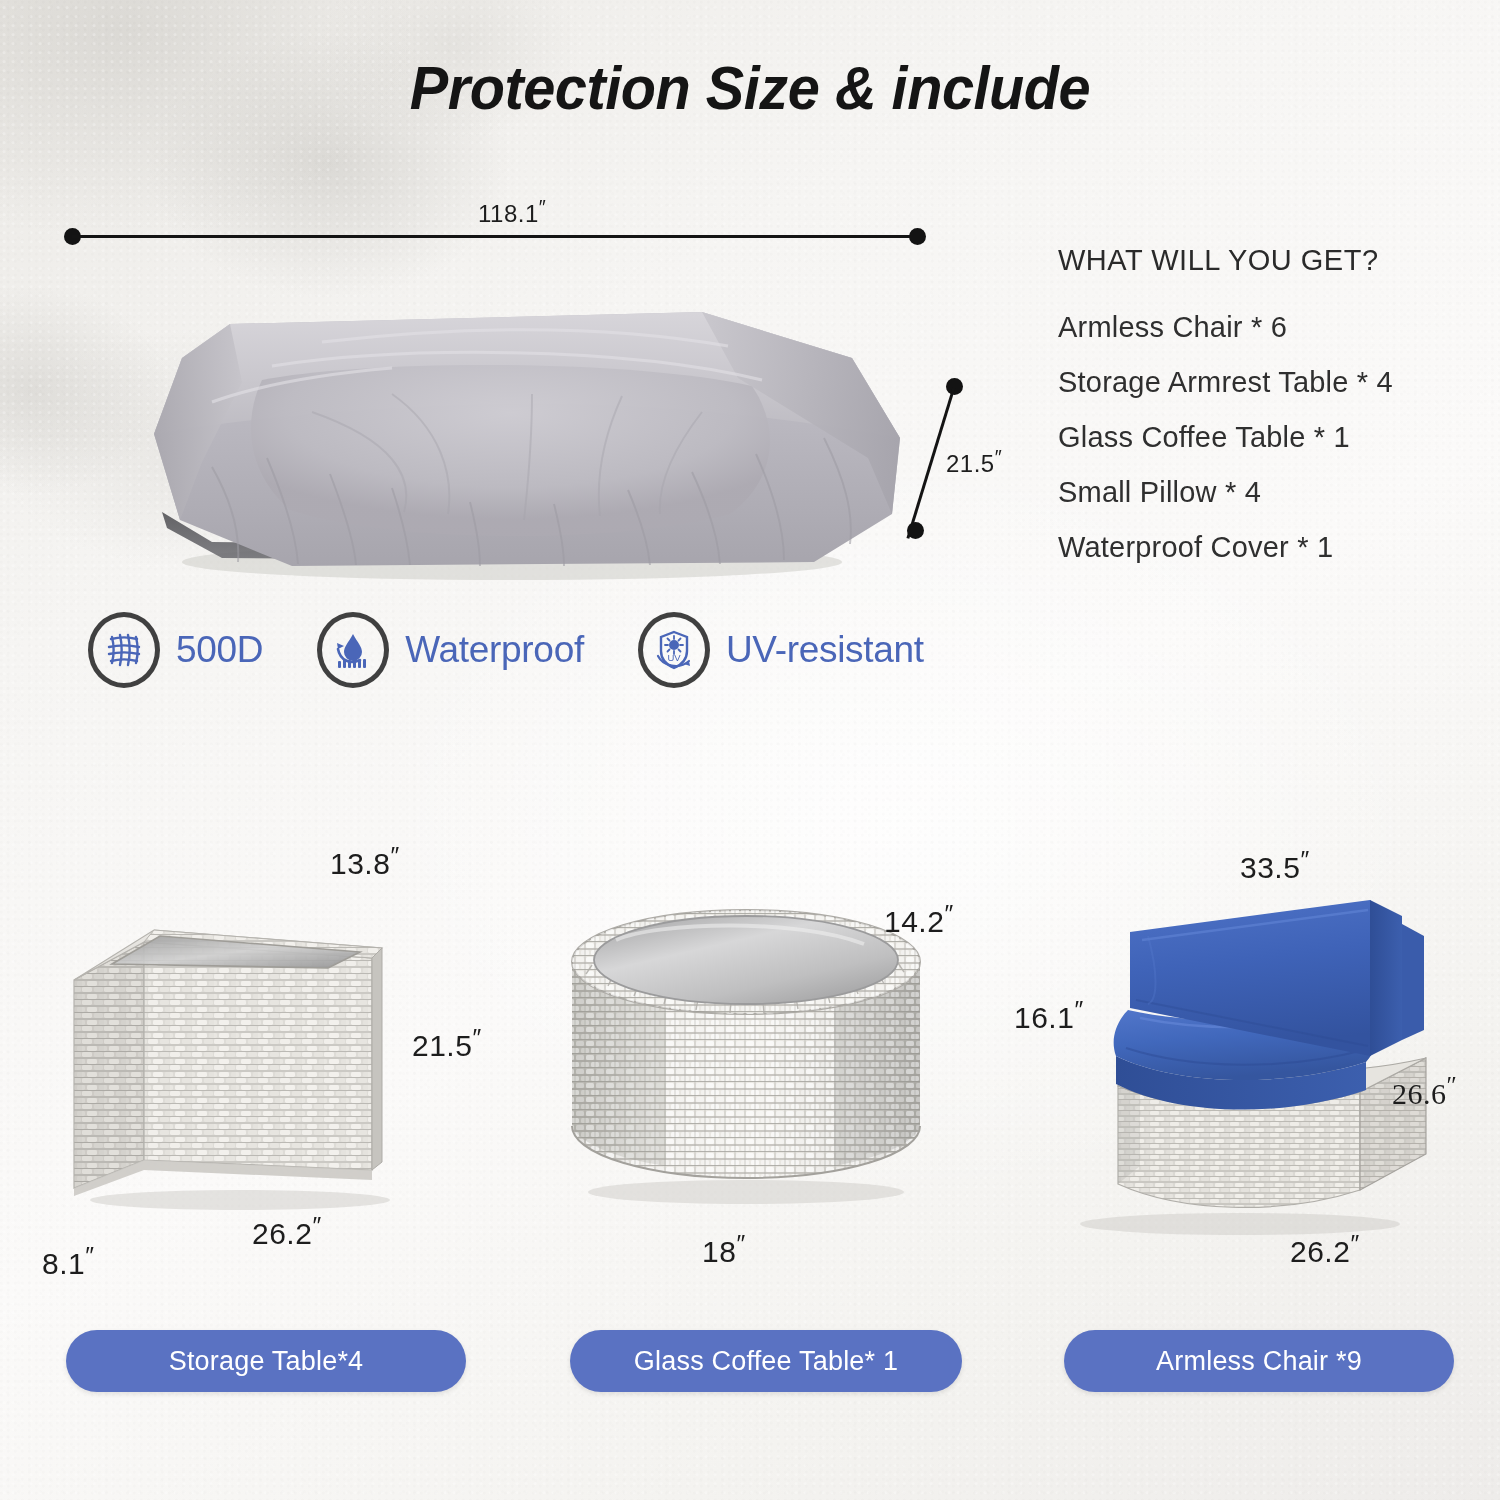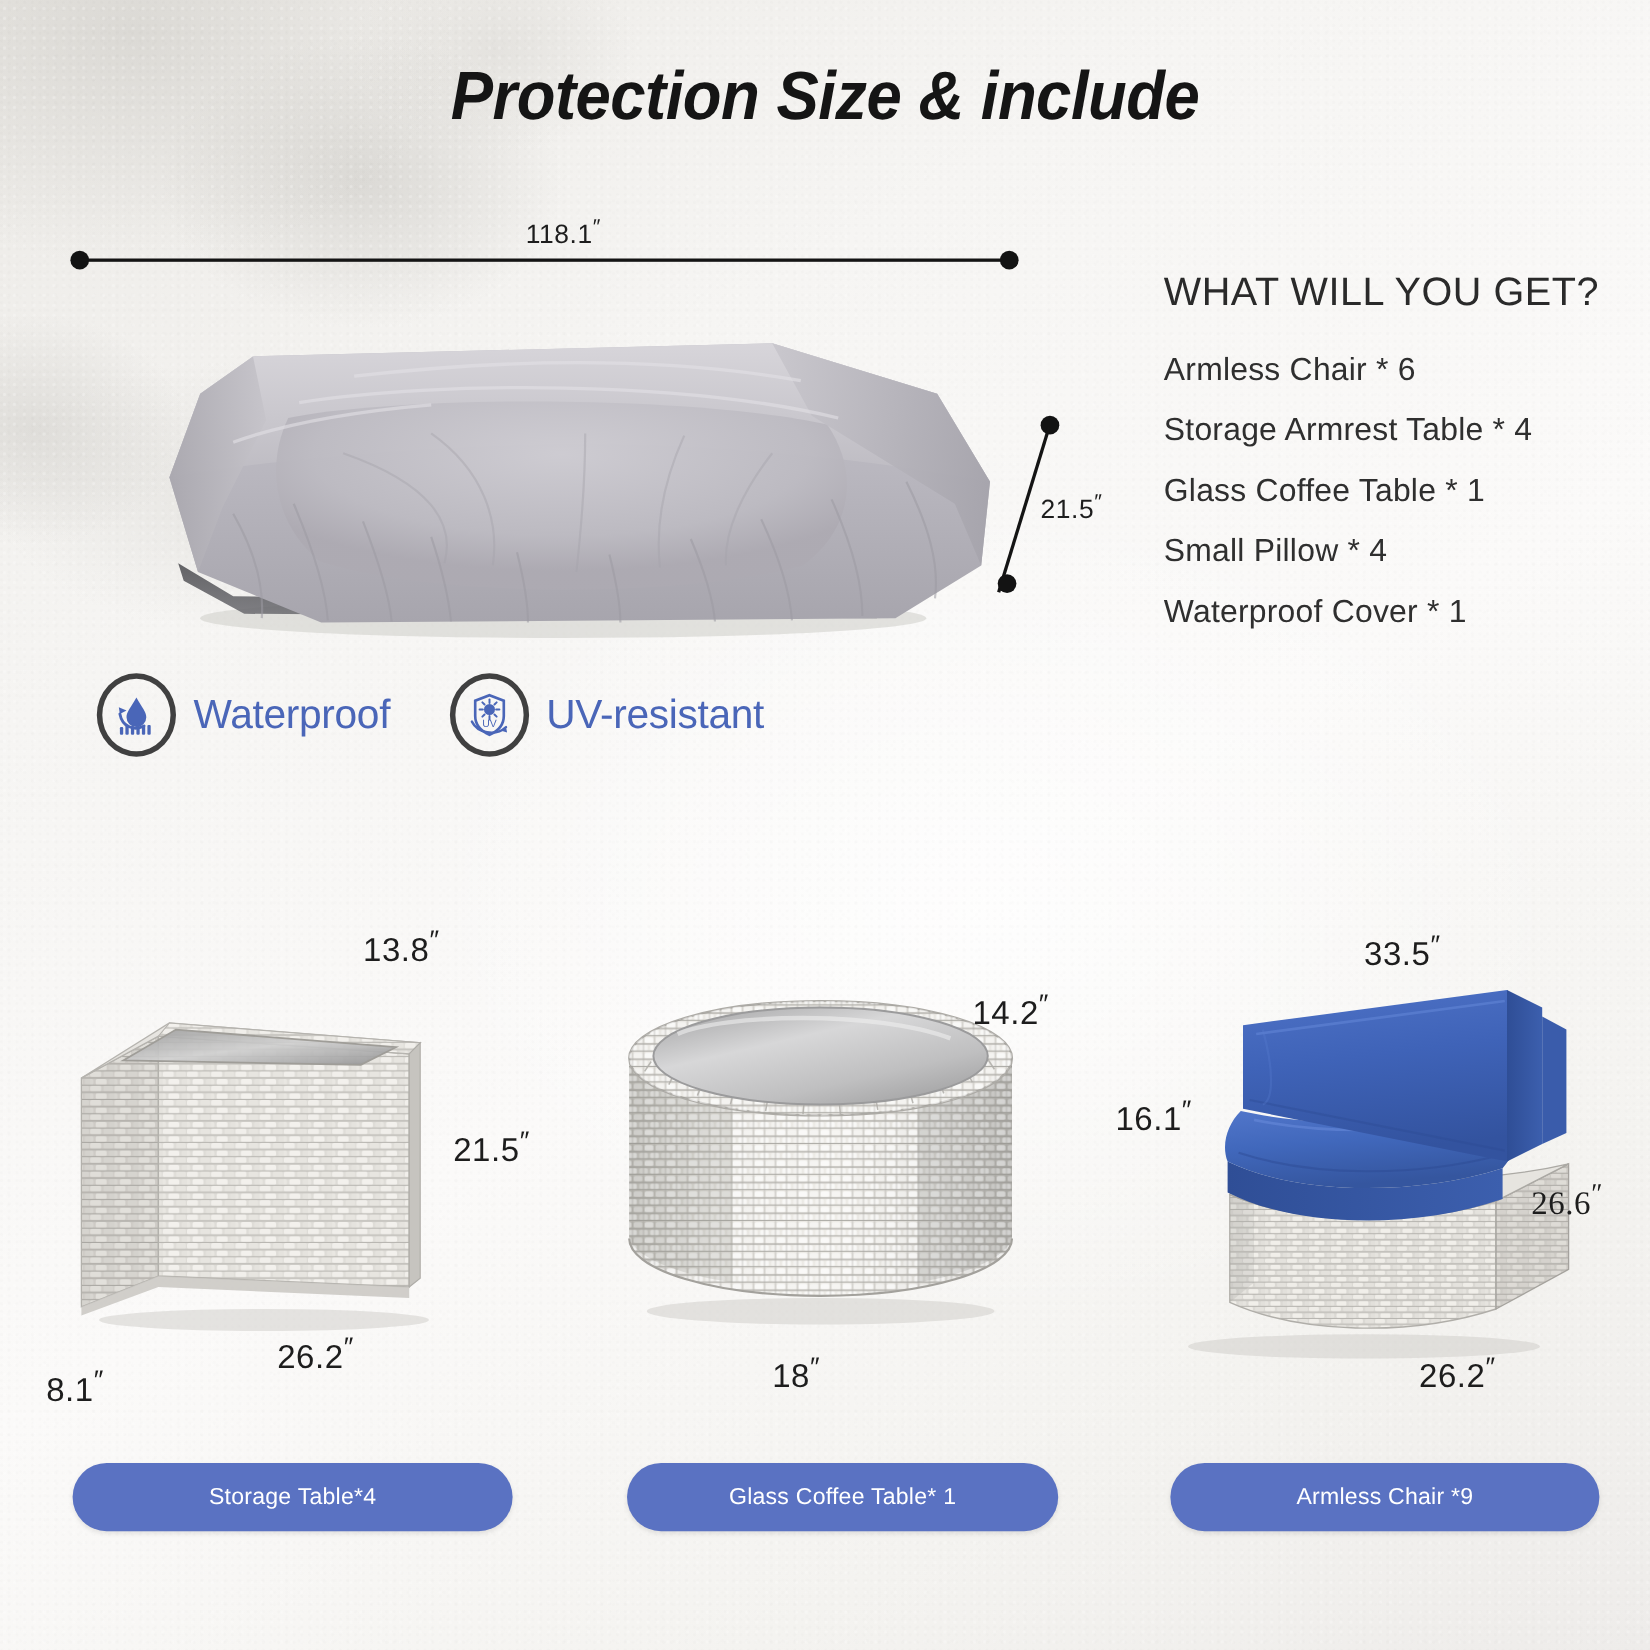--- a/index.html
+++ b/index.html
@@ -41,21 +41,21 @@
     font-family:"Liberation Sans", sans-serif;
     font-weight:bold; font-style:italic;
     font-size:62px; letter-spacing:-.5px;
     color:#151515;
     transform:scaleX(.93);
   }
 
   
   #right-panel{ position:absolute; left:1058px; top:244px; width:420px; }
   #right-heading{
-    font-size:36px; color:#2a2a2a; letter-spacing:.5px;
+    font-size:29px; color:#2a2a2a; letter-spacing:.5px;
     font-weight:400; margin-bottom:36px;
   }
   .get-item{
     font-size:29px; color:#2f2f2f; line-height:1.0;
     margin-bottom:26px; letter-spacing:.2px;
   }
 
   
   .dim{
     position:absolute;
@@ -84,21 +84,21 @@
   }
   .badge-label{
     font-size:37px; color:#4a66b8; letter-spacing:-.3px; white-space:nowrap;
   }
 
   
   .pill{
     position:absolute; height:62px; border-radius:31px;
     background:#5a72c2;
     display:flex; align-items:center; justify-content:center;
-    color:#ffffff; font-size:21px; letter-spacing:.2px;
+    color:#ffffff; font-size:27px; letter-spacing:.2px;
     box-shadow:0 2px 5px rgba(0,0,0,.10);
   }
 
   
   #cover-wrap{ position:absolute; left:62px; top:262px; width:900px; height:330px; }
 </style>
 </head>
 <body>
 
 <div id="bg-texture"></div>
@@ -211,20 +211,37 @@
   <div id="right-heading">WHAT WILL YOU GET?</div>
   <div class="get-item">Armless Chair * 6</div>
   <div class="get-item">Storage Armrest Table * 4</div>
   <div class="get-item">Glass Coffee Table * 1</div>
   <div class="get-item">Small Pillow * 4</div>
   <div class="get-item">Waterproof Cover * 1</div>
 </div>
 
 <div id="badges">
 
+  <div class="badge">
+    <div class="badge-ring">
+      <svg width="42" height="42" viewBox="0 0 42 42">
+        <g stroke="#4a66b8" stroke-width="2.4" fill="none" stroke-linecap="round">
+          <path d="M9 8 C11 16 11 26 9 34"></path>
+          <path d="M17 6 C19 15 19 27 17 36"></path>
+          <path d="M25 6 C27 15 27 27 25 36"></path>
+          <path d="M33 8 C35 16 35 26 33 34"></path>
+          <path d="M8 10 C16 8 26 8 34 10"></path>
+          <path d="M6 18 C15 16 27 16 36 18"></path>
+          <path d="M6 25 C15 23 27 23 36 25"></path>
+          <path d="M8 32 C16 30 26 30 34 32"></path>
+        </g>
+      </svg>
+    </div>
+    <div class="badge-label">500D</div>
+  </div>
 
   <div class="badge">
     <div class="badge-ring">
       <svg width="46" height="46" viewBox="0 0 46 46">
         <path d="M23 7 C28 16 32 20 32 25 a9 9 0 0 1 -18 0 C14 20 18 16 23 7 Z" fill="#4a66b8"></path>
         <path d="M8 22 C10 33 20 38 30 33" stroke="#4a66b8" stroke-width="2.6" fill="none" stroke-linecap="round"></path>
         <path d="M8 22 l-1 -6 l7 3 Z" fill="#4a66b8"></path>
         <g fill="#4a66b8">
           <rect x="8" y="34" width="3" height="7" rx="1"></rect>
           <rect x="13" y="32" width="3" height="9" rx="1"></rect>

